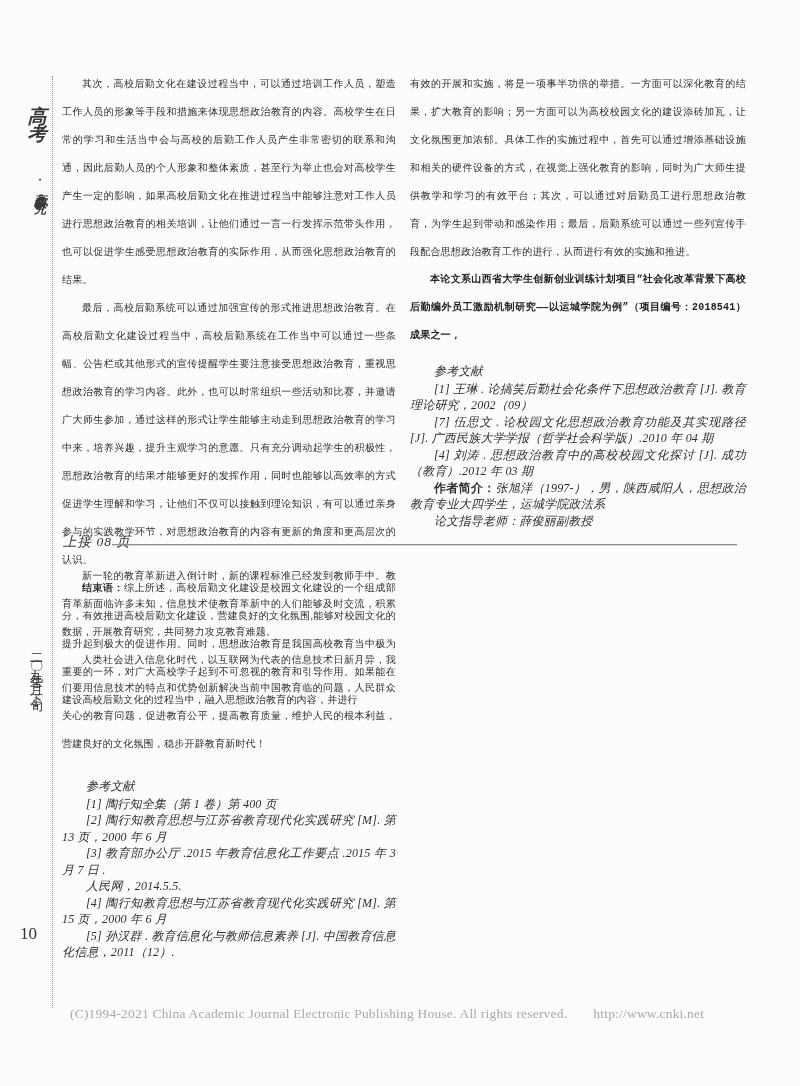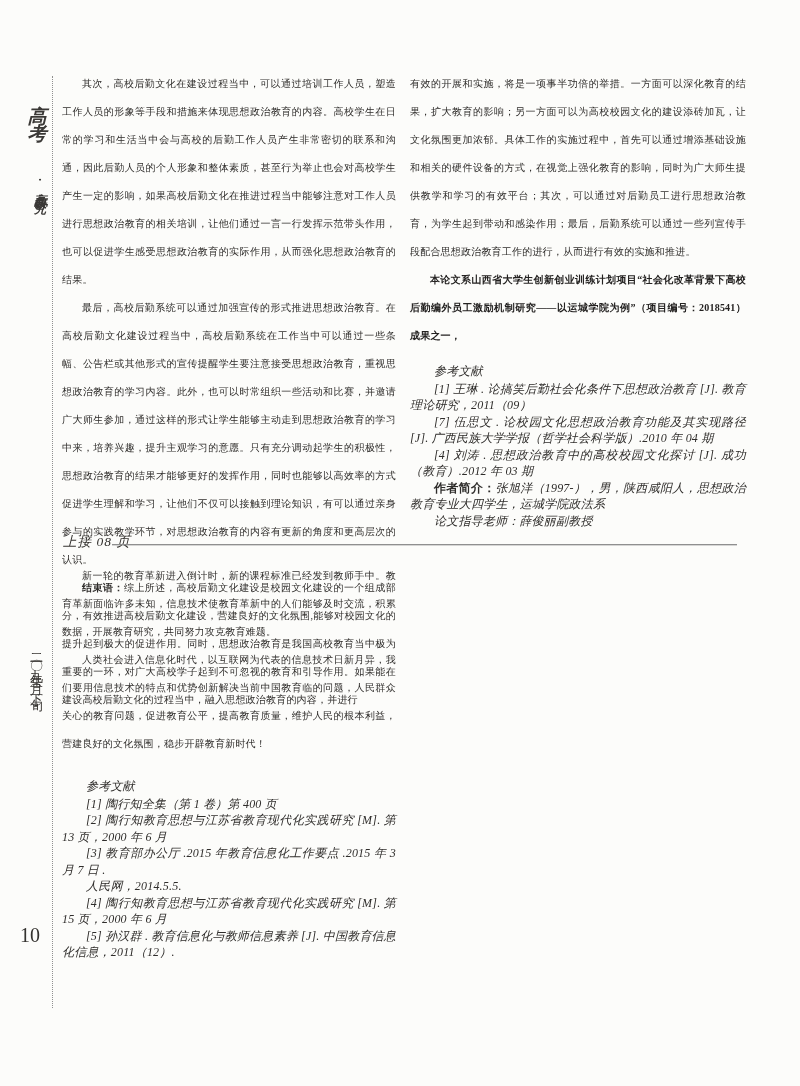--- a/index.html
+++ b/index.html
@@ -22,42 +22,42 @@
     position:absolute;left:31px;top:178px;
     font-size:12.5px;font-style:italic;font-weight:bold;
     letter-spacing:2.5px;color:#3a3836;
   }
   .issue-date{
     position:absolute;left:27px;top:644px;
     font-size:13px;letter-spacing:5px;color:#34322f;
   }
   .page-number{
     position:absolute;left:20px;top:924px;
-    font-size:20px;color:#34322f;
+    font-size:17px;color:#34322f;
   }
   .dotted-rule{
     position:absolute;left:52px;top:76px;height:932px;width:0;
     border-left:1px dotted #8f8f8f;
   }
 
   
   .col{position:absolute;}
   .col-left{left:62px;top:70px;width:334px;}
   .col-right{left:410px;top:70px;width:336px;}
   .col-left2{left:62px;top:562px;width:334px;}
 
   p{margin:0;}
   .para{
     font-size:10px;line-height:28px;
     text-align:justify;text-indent:2em;
     letter-spacing:0.2px;
   }
   .noindent{text-indent:0;}
   .b{font-weight:bold;}
-  .funding{font-weight:bold;color:#232120;}
+  .funding{font-weight:bold;color:#232120;font-family:Liberation Mono, monospace;}
 
   .refs{margin-top:13px;}
   .ref-head,.ref{
     font-size:12px;line-height:16.5px;
     font-style:italic;text-align:justify;text-indent:2em;
     letter-spacing:0.2px;
   }
   .ref-head{margin-bottom:1px;}
   .bio-block{}
   .bio-block .b{font-style:normal;}
@@ -98,21 +98,21 @@
     <p class="para">其次，高校后勤文化在建设过程当中，可以通过培训工作人员，塑造工作人员的形象等手段和措施来体现思想政治教育的内容。高校学生在日常的学习和生活当中会与高校的后勤工作人员产生非常密切的联系和沟通，因此后勤人员的个人形象和整体素质，甚至行为举止也会对高校学生产生一定的影响，如果高校后勤文化在推进过程当中能够注意对工作人员进行思想政治教育的相关培训，让他们通过一言一行发挥示范带头作用，也可以促进学生感受思想政治教育的实际作用，从而强化思想政治教育的结果。</p>
     <p class="para">最后，高校后勤系统可以通过加强宣传的形式推进思想政治教育。在高校后勤文化建设过程当中，高校后勤系统在工作当中可以通过一些条幅、公告栏或其他形式的宣传提醒学生要注意接受思想政治教育，重视思想政治教育的学习内容。此外，也可以时常组织一些活动和比赛，并邀请广大师生参加，通过这样的形式让学生能够主动走到思想政治教育的学习中来，培养兴趣，提升主观学习的意愿。只有充分调动起学生的积极性，思想政治教育的结果才能够更好的发挥作用，同时也能够以高效率的方式促进学生理解和学习，让他们不仅可以接触到理论知识，有可以通过亲身参与的实践教学环节，对思想政治教育的内容有更新的角度和更高层次的认识。</p>
     <p class="para"><span class="b">结束语：</span><span>综上所述，高校后勤文化建设是校园文化建设的一个组成部分，有效推进高校后勤文化建设，营建良好的文化氛围,能够对校园文化的提升起到极大的促进作用。同时，思想政治教育是我国高校教育当中极为重要的一环，对广大高校学子起到不可忽视的教育和引导作用。如果能在建设高校后勤文化的过程当中，融入思想政治教育的内容，并进行</span></p>
   </section>
 
   <section class="col col-right">
     <p class="para noindent">有效的开展和实施，将是一项事半功倍的举措。一方面可以深化教育的结果，扩大教育的影响；另一方面可以为高校校园文化的建设添砖加瓦，让文化氛围更加浓郁。具体工作的实施过程中，首先可以通过增添基础设施和相关的硬件设备的方式，在视觉上强化教育的影响，同时为广大师生提供教学和学习的有效平台；其次，可以通过对后勤员工进行思想政治教育，为学生起到带动和感染作用；最后，后勤系统可以通过一些列宣传手段配合思想政治教育工作的进行，从而进行有效的实施和推进。</p>
     <p class="para funding">本论文系山西省大学生创新创业训练计划项目“社会化改革背景下高校后勤编外员工激励机制研究——以运城学院为例”（项目编号：2018541）成果之一，</p>
     <div class="refs">
       <p class="ref-head">参考文献</p>
-      <p class="ref">[1] 王琳 . 论搞笑后勤社会化条件下思想政治教育 [J]. 教育理论研究，2011（09）</p>
+      <p class="ref">[1] 王琳 . 论搞笑后勤社会化条件下思想政治教育 [J]. 教育理论研究，2002（09）</p>
       <p class="ref">[7] 伍思文 . 论校园文化思想政治教育功能及其实现路径 [J]. 广西民族大学学报（哲学社会科学版）.2010 年 04 期</p>
       <p class="ref">[4] 刘涛 . 思想政治教育中的高校校园文化探讨 [J]. 成功（教育）.2012 年 03 期</p>
     </div>
     <div class="bio-block">
       <p class="ref"><span class="b">作者简介：</span><span>张旭洋（1997-），男，陕西咸阳人，思想政治教育专业大四学生，运城学院政法系</span></p>
       <p class="ref">论文指导老师：薛俊丽副教授</p>
     </div>
   </section>
 
   <div class="continued">上接 08 页</div>
@@ -125,14 +125,17 @@
       <p class="ref-head">参考文献</p>
       <p class="ref">[1] 陶行知全集（第 1 卷）第 400 页</p>
       <p class="ref">[2] 陶行知教育思想与江苏省教育现代化实践研究 [M]. 第 13 页，2000 年 6 月</p>
       <p class="ref">[3] 教育部办公厅 .2015 年教育信息化工作要点 .2015 年 3 月 7 日 .</p>
       <p class="ref">人民网，2014.5.5.</p>
       <p class="ref">[4] 陶行知教育思想与江苏省教育现代化实践研究 [M]. 第 15 页，2000 年 6 月</p>
       <p class="ref">[5] 孙汉群 . 教育信息化与教师信息素养 [J]. 中国教育信息化信息，2011（12）.</p>
     </div>
   </section>
 
+  <footer class="footer">
+    <span>(C)1994-2021 China Academic Journal Electronic Publishing House. All rights reserved.</span><span class="url">http://www.cnki.net</span>
+  </footer>
 
 </div>
 
 </body></html>

